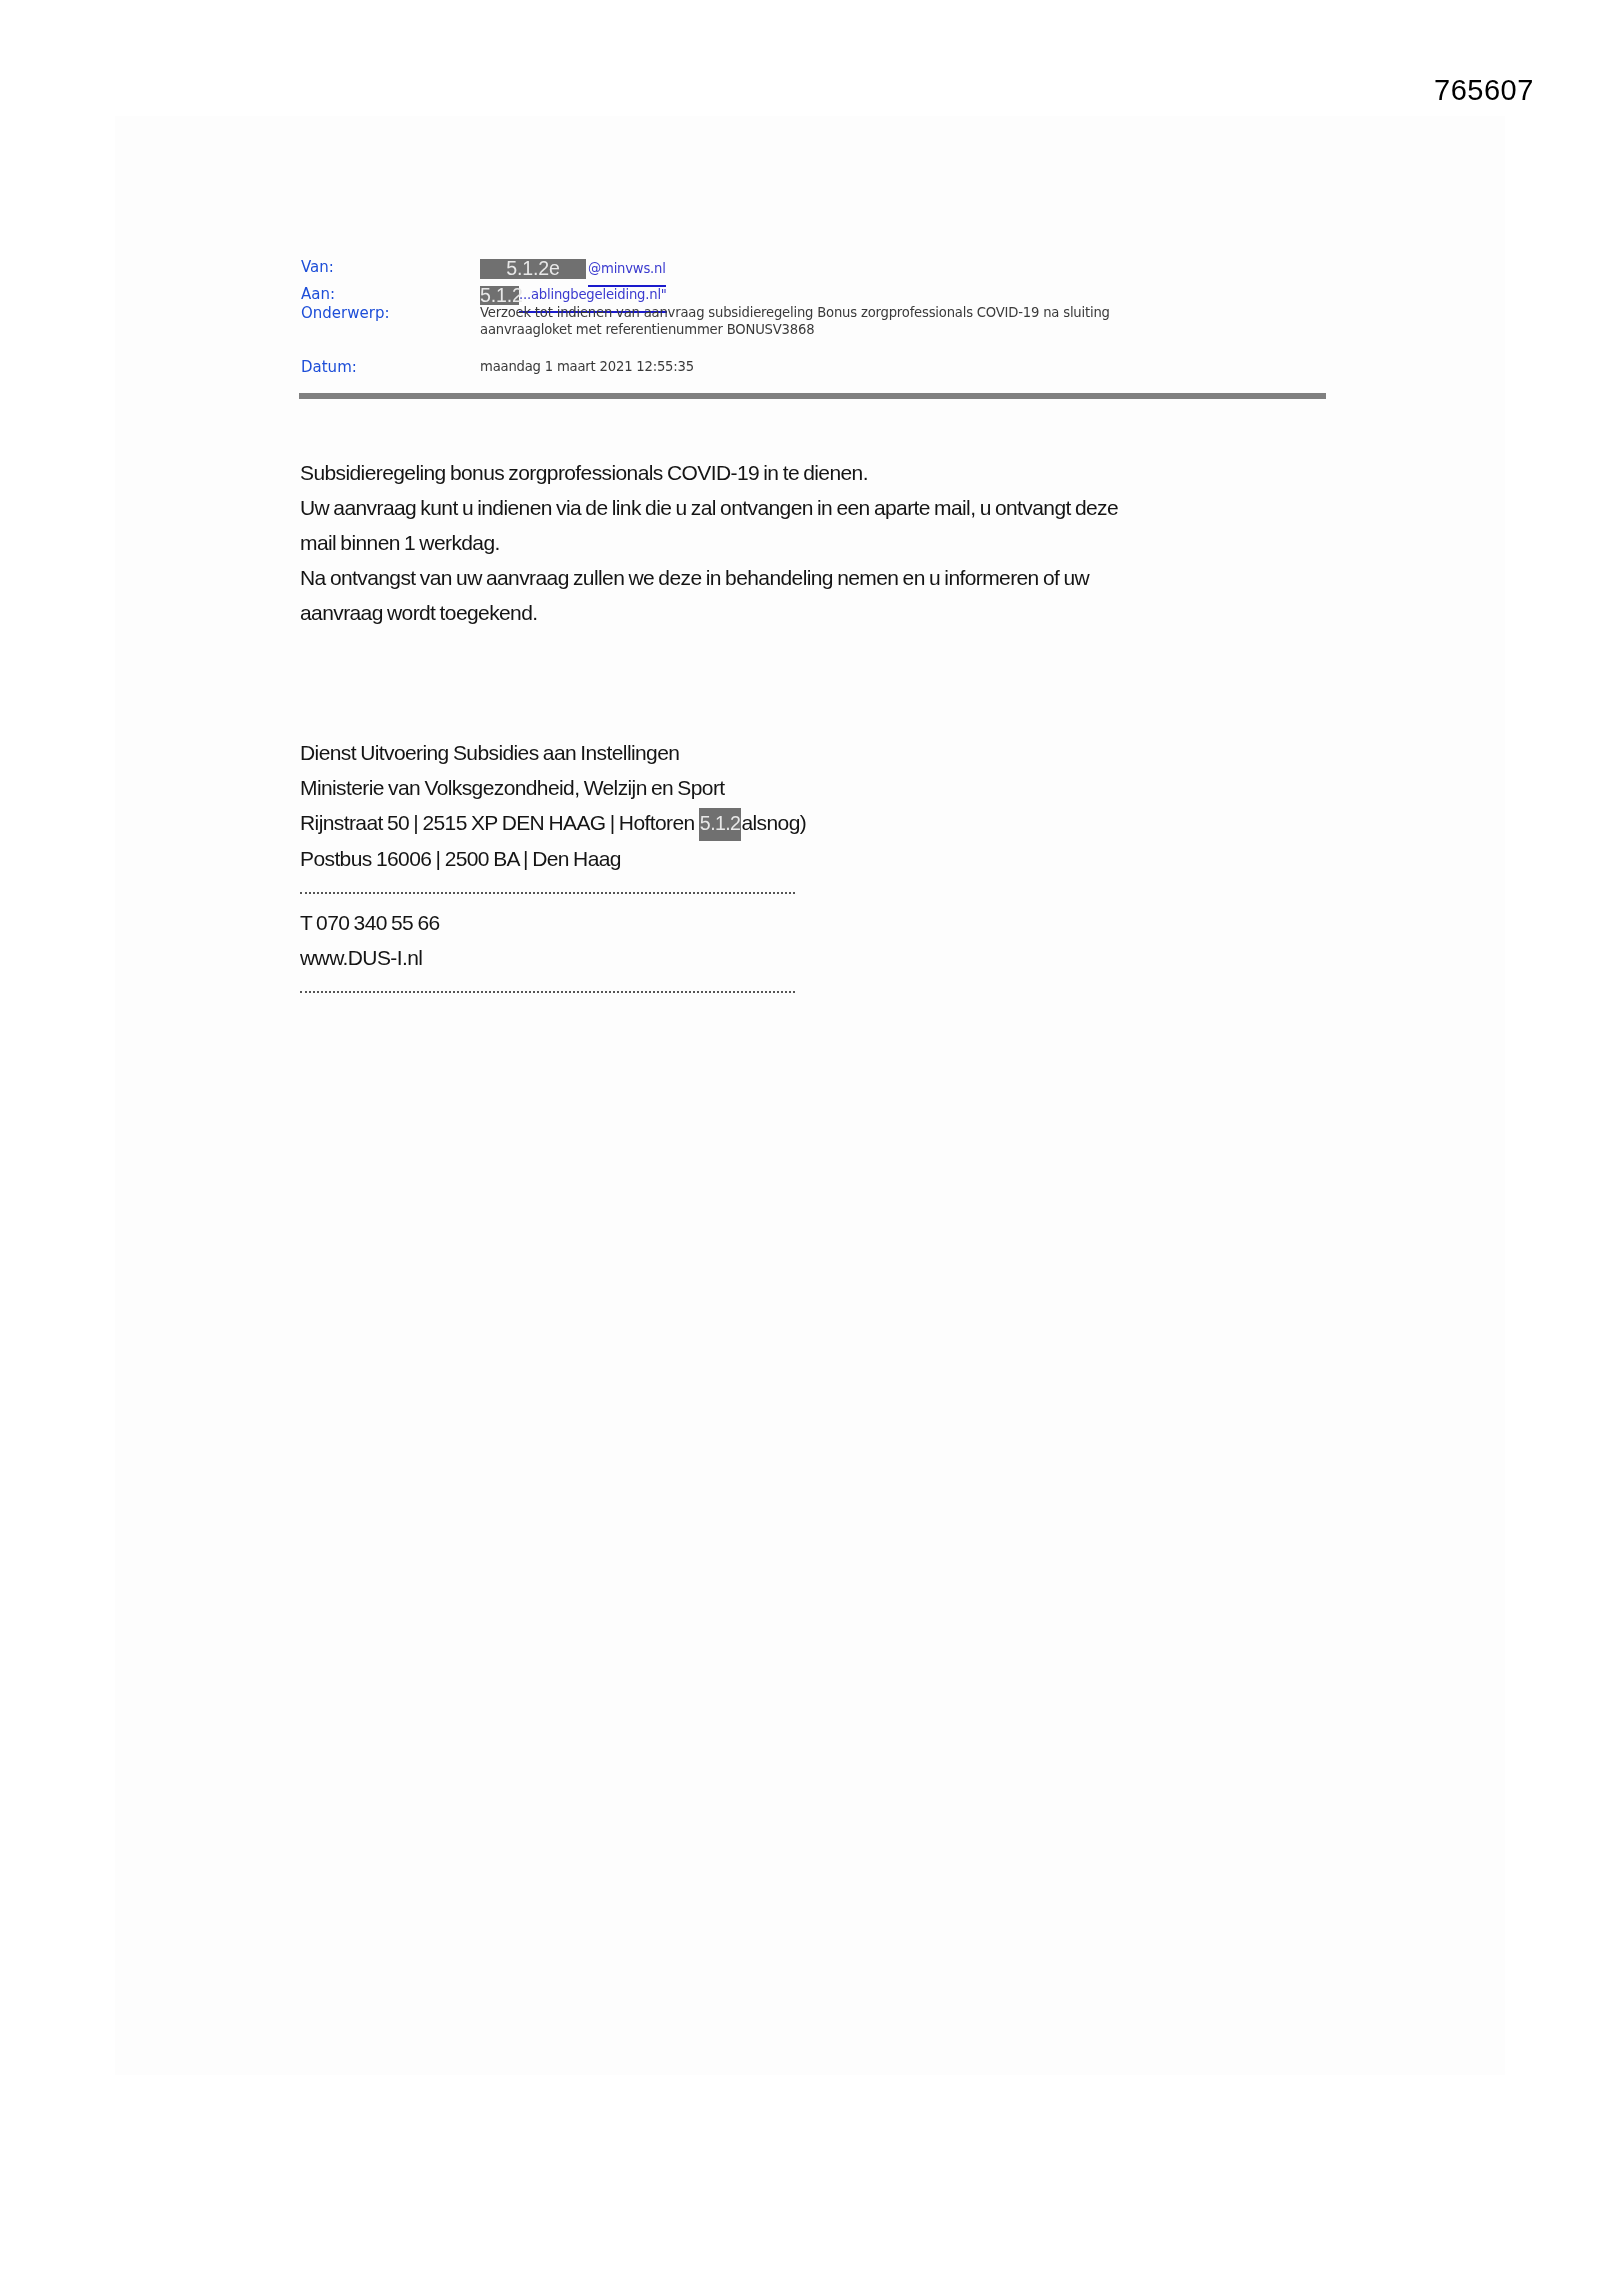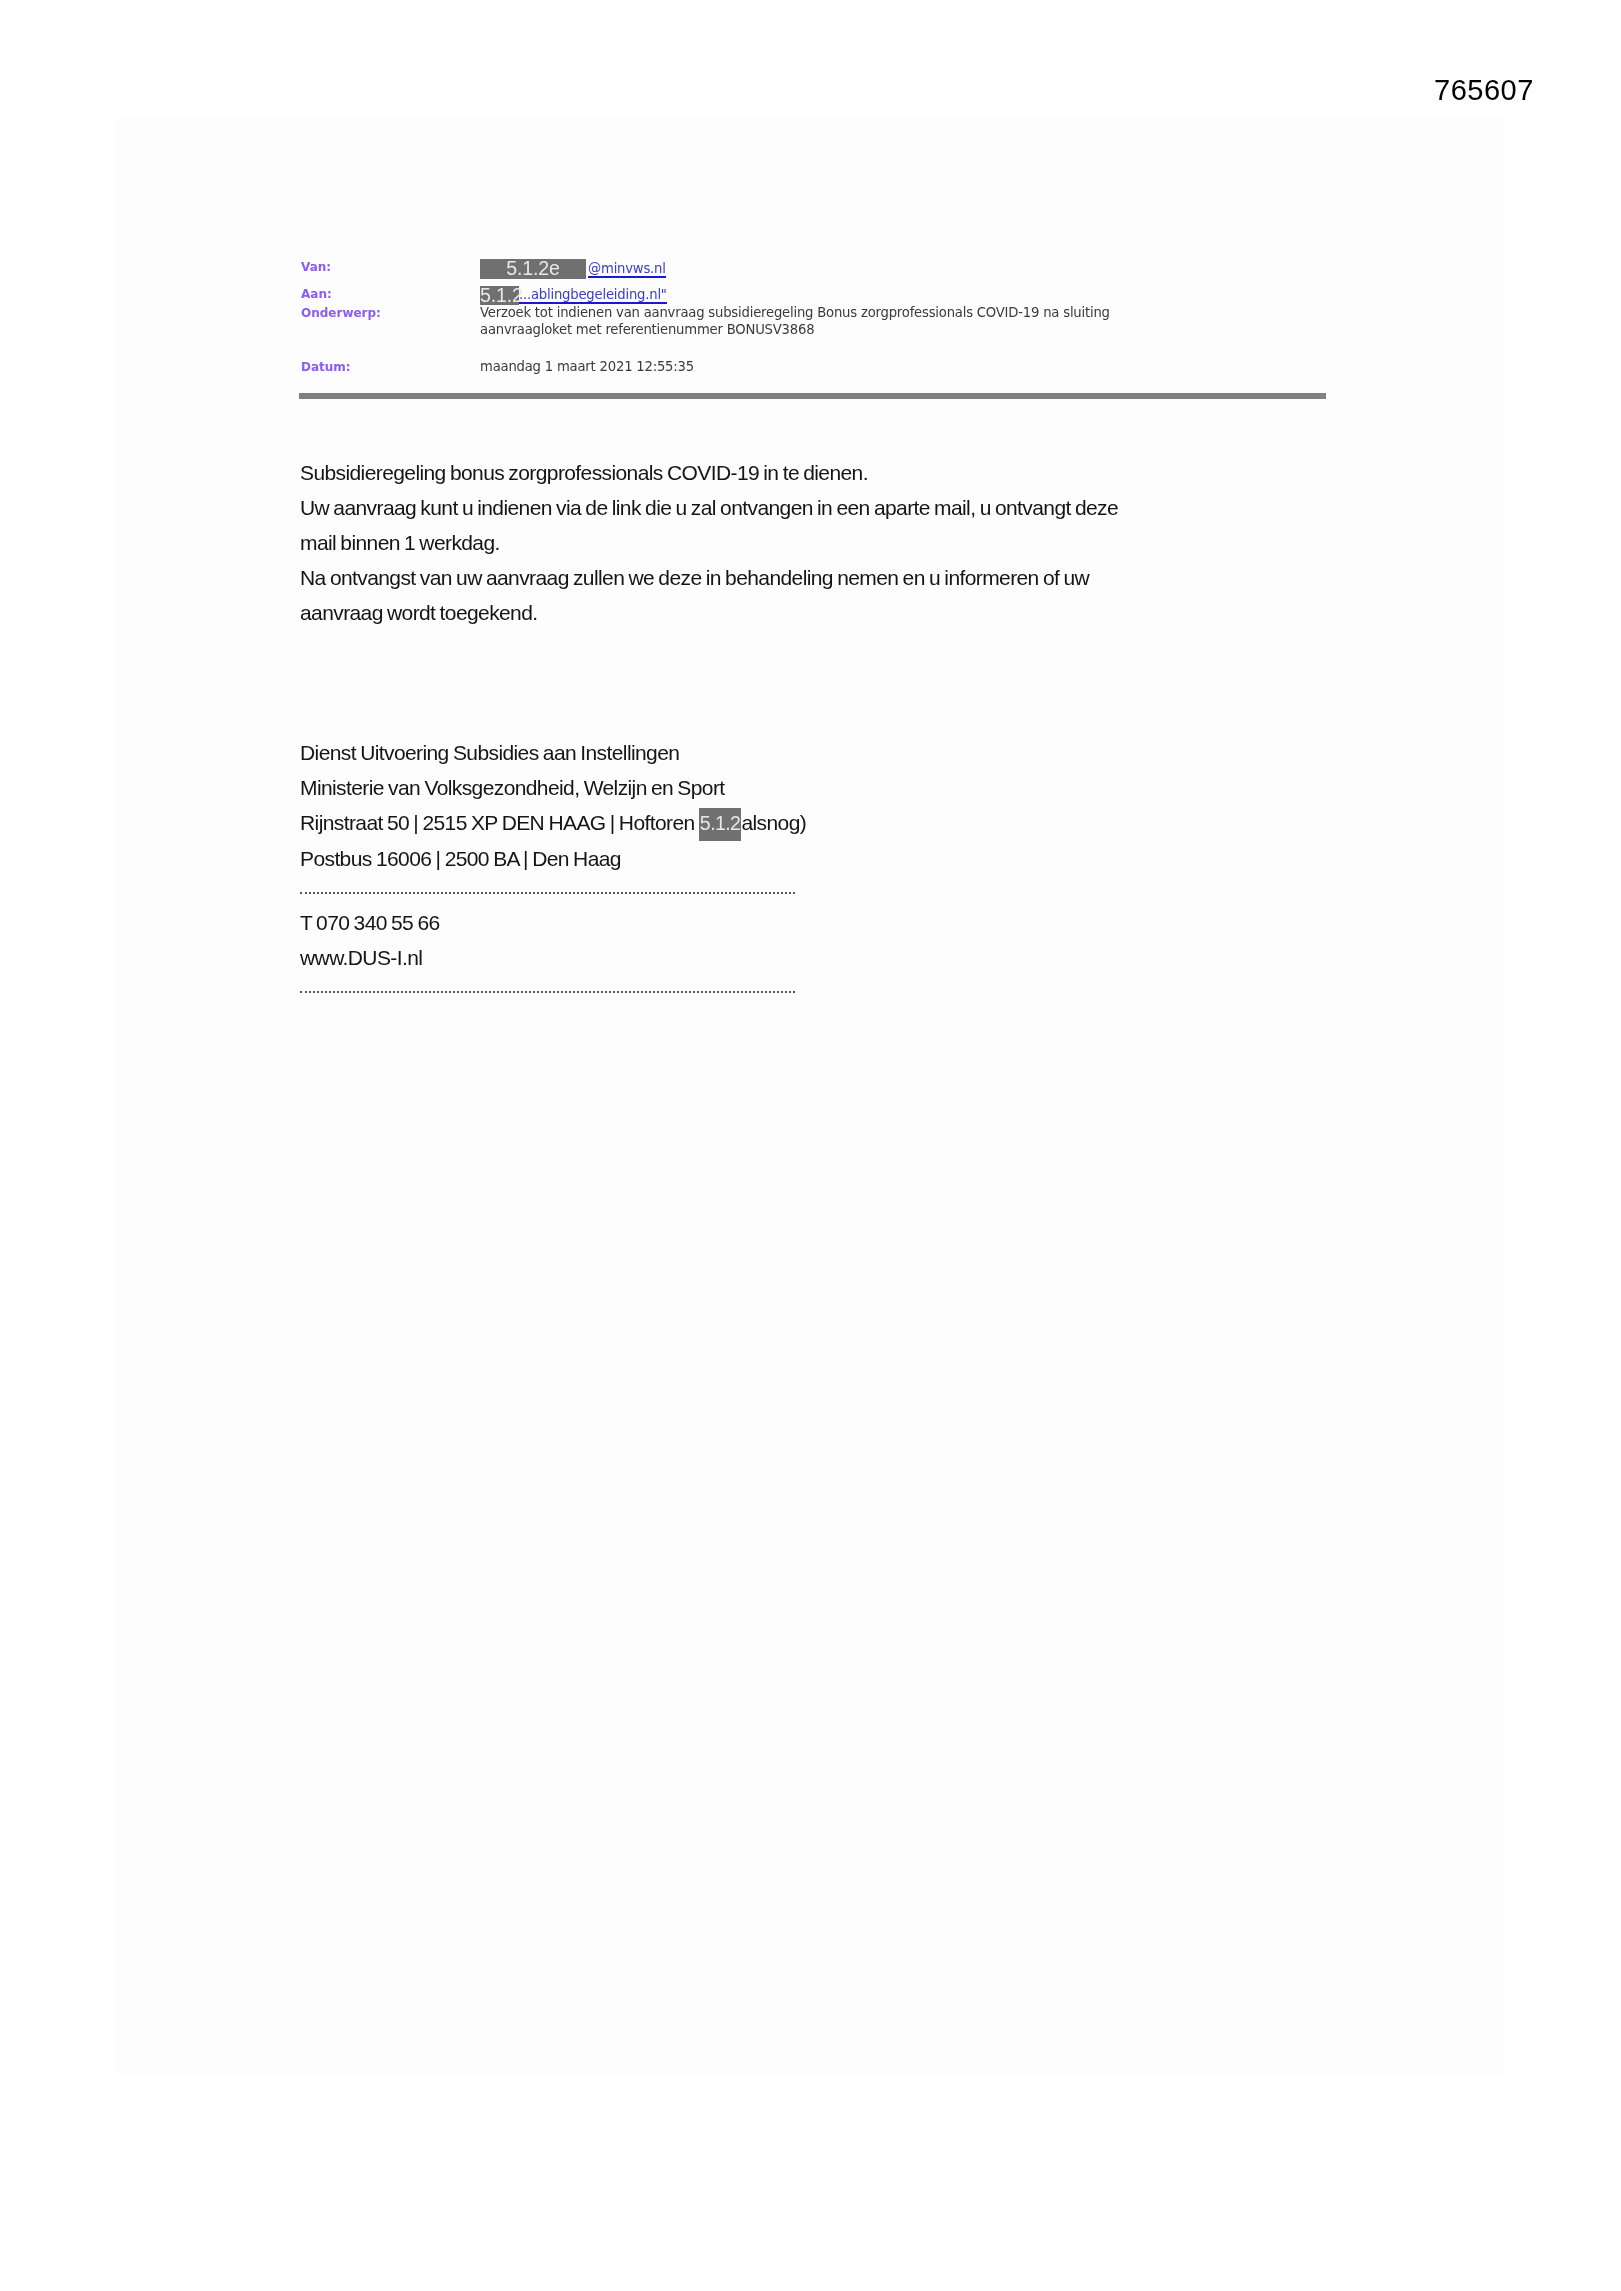--- a/index.html
+++ b/index.html
@@ -40,41 +40,41 @@
     }
     .hrow {
       display: flex;
       align-items: flex-start;
       font-size: 14.7px;
       line-height: 16.7px;
     }
     .hlabel {
       width: 179px;
       flex: 0 0 179px;
-      font-weight: bold;
-      color: #8b5cf6;
+      font-weight: normal;
+      color: #1d4ed8;
       font-family: "DejaVu Sans", sans-serif;
-      font-size: 12px;
+      font-size: 15px;
     }
     .hvalue {
       color: #3a3a3a;
       font-family: "DejaVu Sans", sans-serif;
       font-size: 13.2px;
       letter-spacing: -0.2px;
     }
     .row-van { height: 19.6px; }
     .row-aan { height: 19.6px; margin-top: 7px; }
     .row-onderwerp { height: 39px; }
     .row-datum { height: 19.6px; margin-top: 15px; }
     .link {
       color: #3a3acf;
       text-decoration: underline;
       border-bottom: 2px solid #1a1acc;
       text-decoration: none;
-      padding-bottom: 0;
+      padding-bottom: 9px;
     }
     .redact {
       display: inline-block;
       background: #707070;
       color: #e8e8e8;
       font-family: "Liberation Sans", sans-serif;
       font-size: 19.6px;
       line-height: 19.6px;
       padding: 0 2px;
       vertical-align: bottom;

